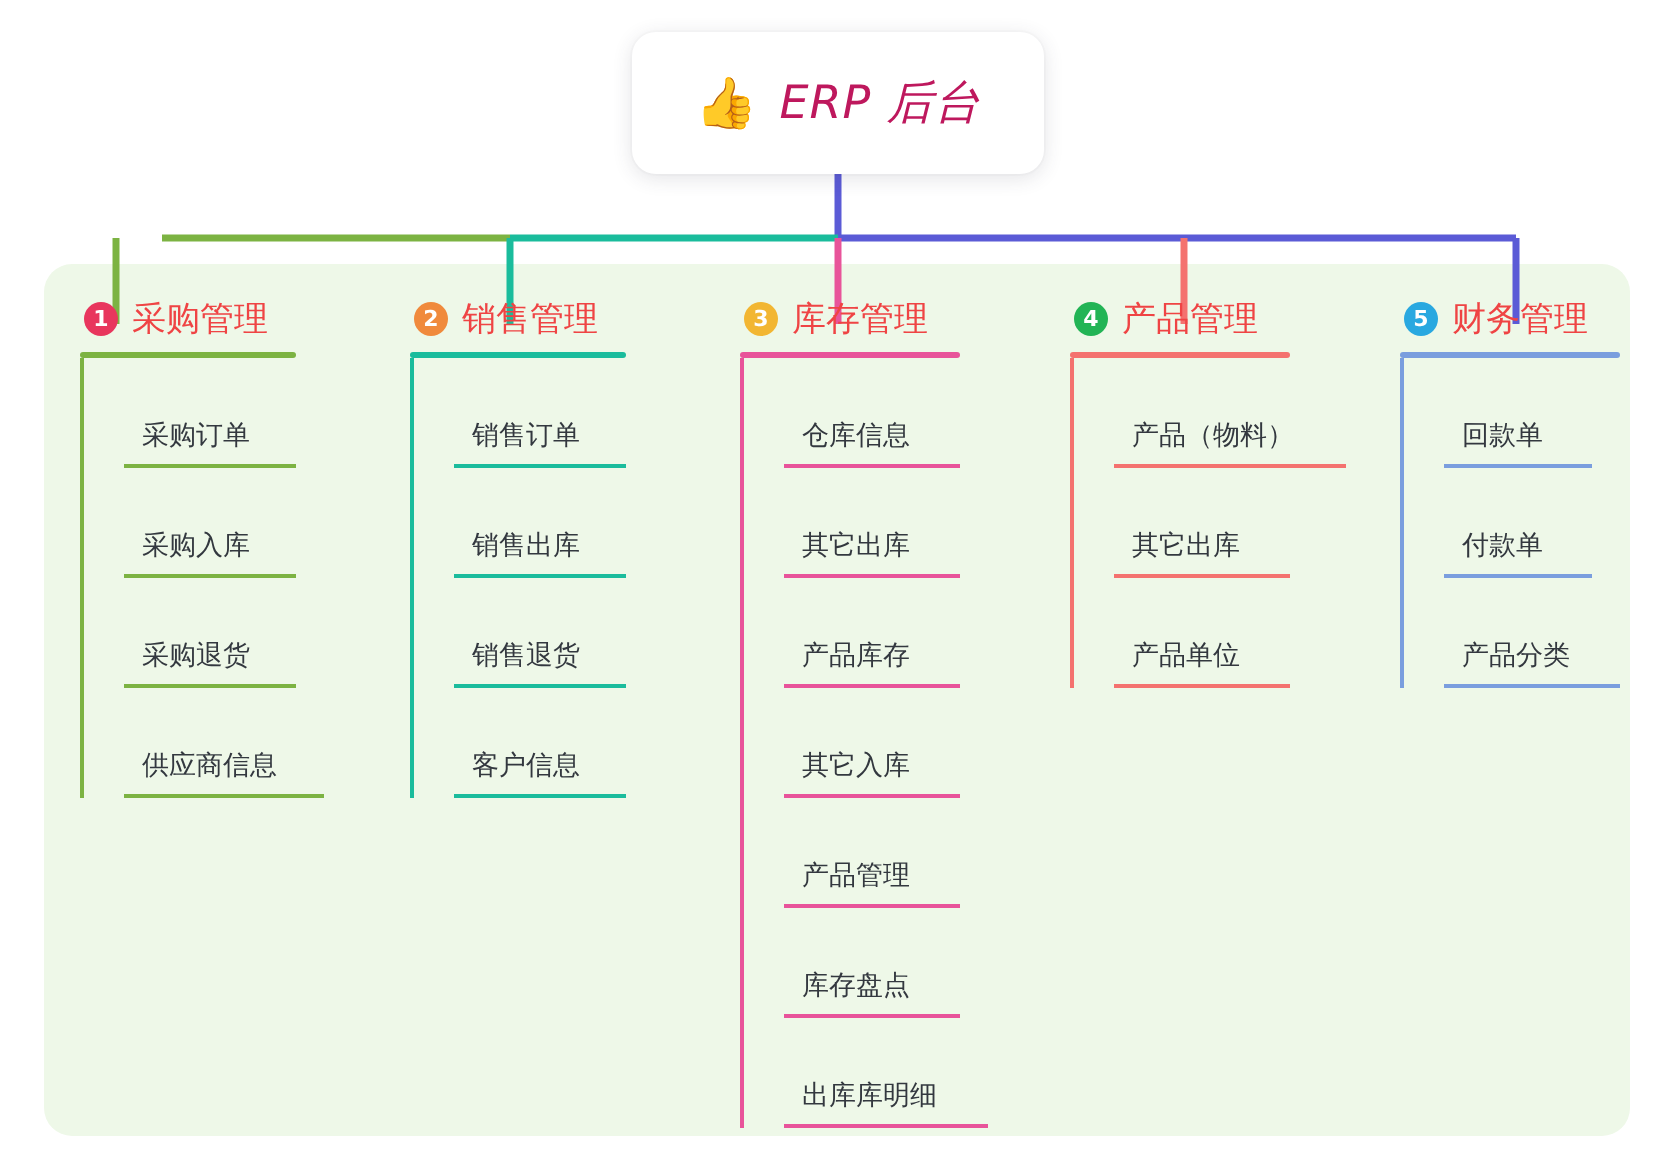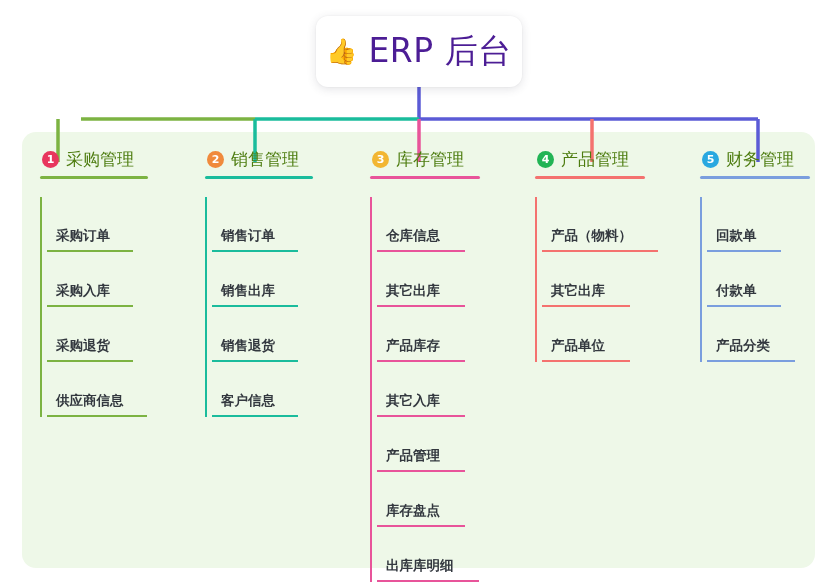--- a/index.html
+++ b/index.html
@@ -37,24 +37,25 @@
     justify-content: center;
     gap: 11px;
     box-sizing: border-box;
   }
   #root-node .root-emoji {
     font-size: 25px;
     line-height: 1;
     display: block;
   }
   #root-node .root-title {
-    font-size: 33px;
-    color: #4c1d95;
+    font-size: 23px;
+    color: #be185d;
     letter-spacing: 0.5px;
     white-space: nowrap;
+    font-style: italic;
   }
 
   
   #panel {
     position: absolute;
     left: 22px;
     top: 132px;
     width: 793px;
     height: 436px;
     background: #eef8e8;
@@ -89,35 +90,34 @@
     border-radius: 50%;
     color: #ffffff;
     font-size: 11px;
     line-height: 17px;
     text-align: center;
     font-weight: bold;
     flex: none;
   }
   .branch-title {
     font-size: 17px;
-    color: #4d7c0f;
+    color: #ef4444;
     white-space: nowrap;
     text-align: right;
   }
   .branch-underline {
     height: 3px;
     border-radius: 2px;
     margin-top: 4px;
   }
 
   .items {
     position: relative;
-    margin-top: 18px;
-    padding-left: 7px;
-    font-weight: bold;
+    margin-top: 0;
+    padding-left: 22px;
   }
   .spine {
     position: absolute;
     left: 0px;
     top: 0px;
     width: 2px;
   }
   .item {
     position: relative;
     height: 55px;

